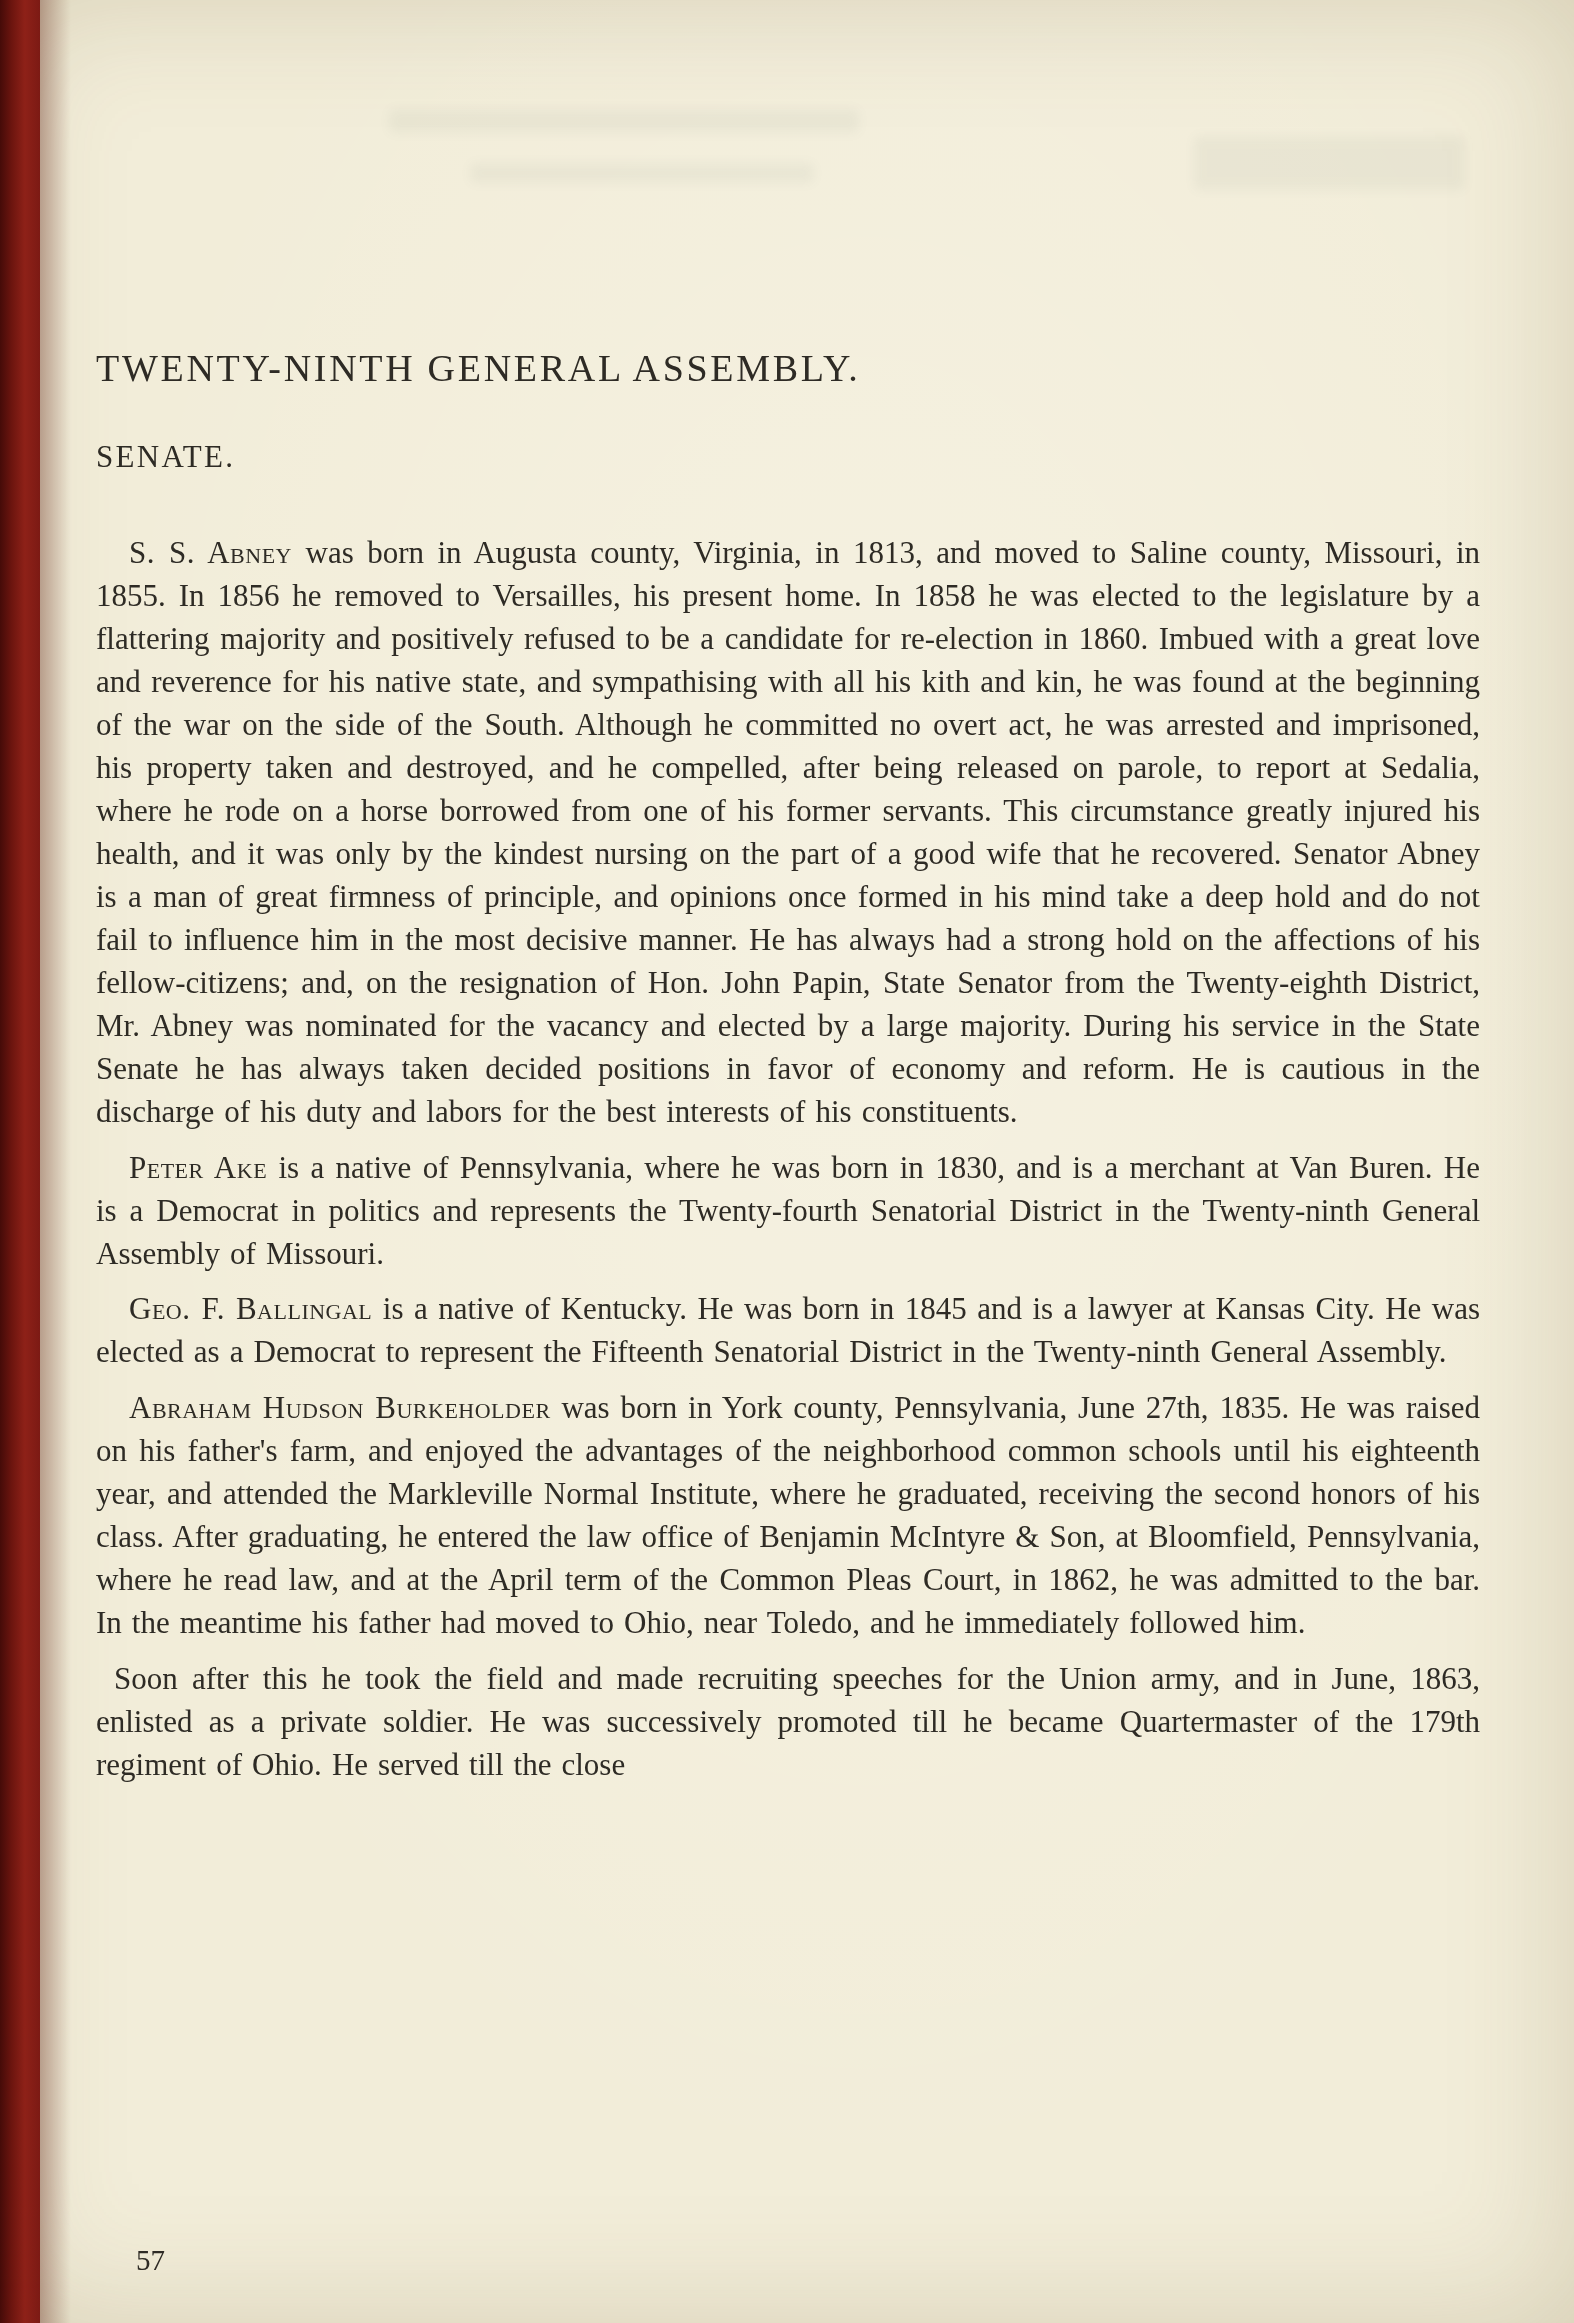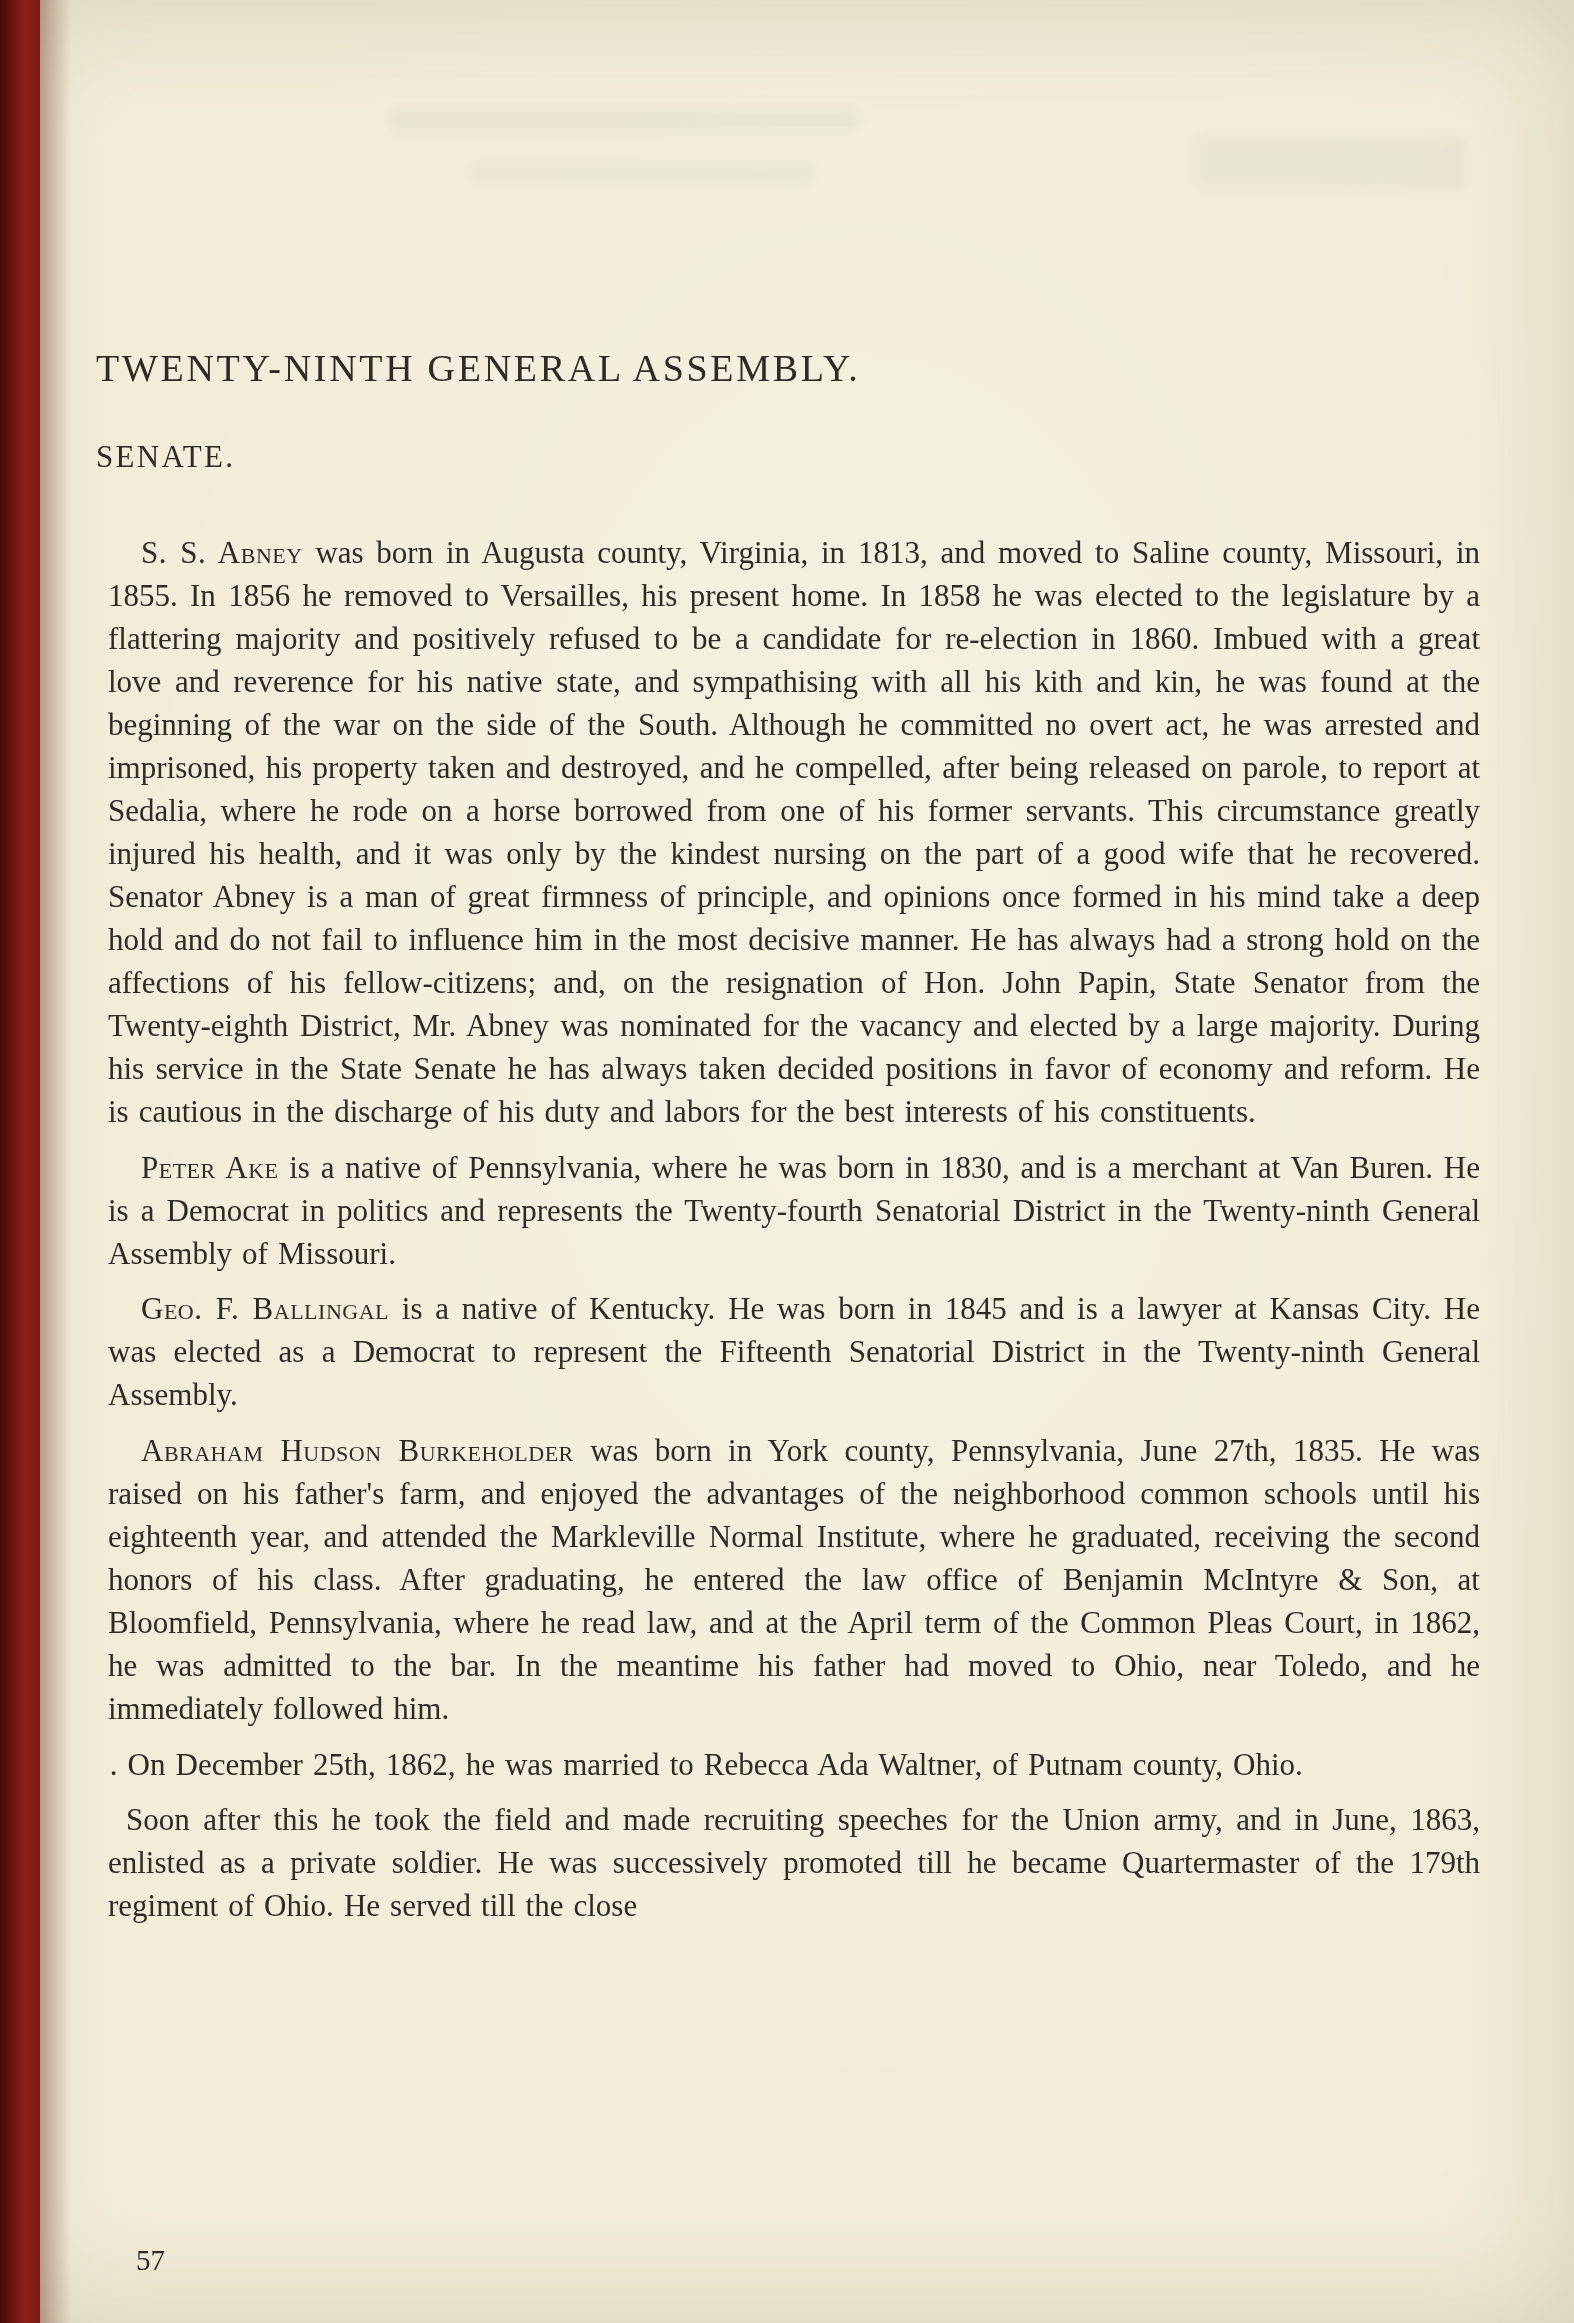--- a/index.html
+++ b/index.html
@@ -69,21 +69,20 @@
   h2.subtitle {
     margin-top: 49px;
     text-align: left;
     font-size: 31px;
     font-weight: normal;
     letter-spacing: 2.3px;
     color: var(--ink);
   }
   .body-text {
     margin-top: 56px;
-    margin-left: 12px;
   }
   p.para {
     font-size: 31px;
     line-height: 43px;
     text-align: justify;
     text-indent: 33px;
     word-spacing: 2.3px;
     color: var(--ink);
     margin-top: 12.7px;
   }
@@ -124,21 +123,20 @@
 
       <p class="para"><span class="lead">S. S. Abney</span><span> was born in Augusta county, Virginia, in 1813, and moved to Saline county, Missouri, in 1855.  In 1856 he removed to Versailles, his present home.  In 1858 he was elected to the legislature by a flattering majority and positively refused to be a candidate for re-election in 1860.  Imbued with a great love and reverence for his native state, and sympathising with all his kith and kin, he was found at the beginning of the war on the side of the South.  Although he committed no overt act, he was arrested and imprisoned, his property taken and destroyed, and he compelled, after being released on parole, to report at Sedalia, where he rode on a horse borrowed from one of his former servants.  This circumstance greatly injured his health, and it was only by the kindest nursing on the part of a good wife that he recovered.  Senator Abney is a man of great firmness of principle, and opinions once formed in his mind take a deep hold and do not fail to influence him in the most decisive manner.  He has always had a strong hold on the affections of his fellow-citizens; and, on the resignation of Hon. John Papin, State Senator from the Twenty-eighth District, Mr. Abney was nominated for the vacancy and elected by a large majority.  During his service in the State Senate he has always taken decided positions in favor of economy and reform.  He is cautious in the discharge of his duty and labors for the best interests of his constituents.</span></p>
 
       <p class="para"><span class="lead">Peter Ake</span><span> is a native of Pennsylvania, where he was born in 1830, and is a merchant at Van Buren.  He is a Democrat in politics and represents the Twenty-fourth Senatorial District in the Twenty-ninth General Assembly of Missouri.</span></p>
 
       <p class="para"><span class="lead">Geo. F. Ballingal</span><span> is a native of Kentucky.  He was born in 1845 and is a lawyer at Kansas City.  He was elected as a Democrat to represent the Fifteenth Senatorial District in the Twenty-ninth General Assembly.</span></p>
 
 
       <p class="para"><span class="lead">Abraham Hudson Burkeholder</span><span> was born in York county, Pennsylvania, June 27th, 1835.  He was raised on his father's farm, and enjoyed the advantages of the neighborhood common schools until his eighteenth year, and attended the Markleville Normal Institute, where he graduated, receiving the second honors of his class.  After graduating, he entered the law office of Benjamin McIntyre &amp; Son, at Bloomfield, Pennsylvania, where he read law, and at the April term of the Common Pleas Court, in 1862, he was admitted to the bar.  In the meantime his father had moved to Ohio, near Toledo, and he immediately followed him.</span></p>
 
-      <p class="para flush"><span>. On December 25th, 1862, he was married to Rebecca Ada Waltner, of Putnam county, Ohio.</span></p>
 
       <p class="para small-indent"><span>Soon after this he took the field and made recruiting speeches for the Union army, and in June, 1863, enlisted as a private soldier.  He was successively promoted till he became Quartermaster of the 179th regiment of Ohio.  He served till the close</span></p>
 
     </div>
   </div>
 
   <div class="page-number">57</div>
 
 </div>
 

